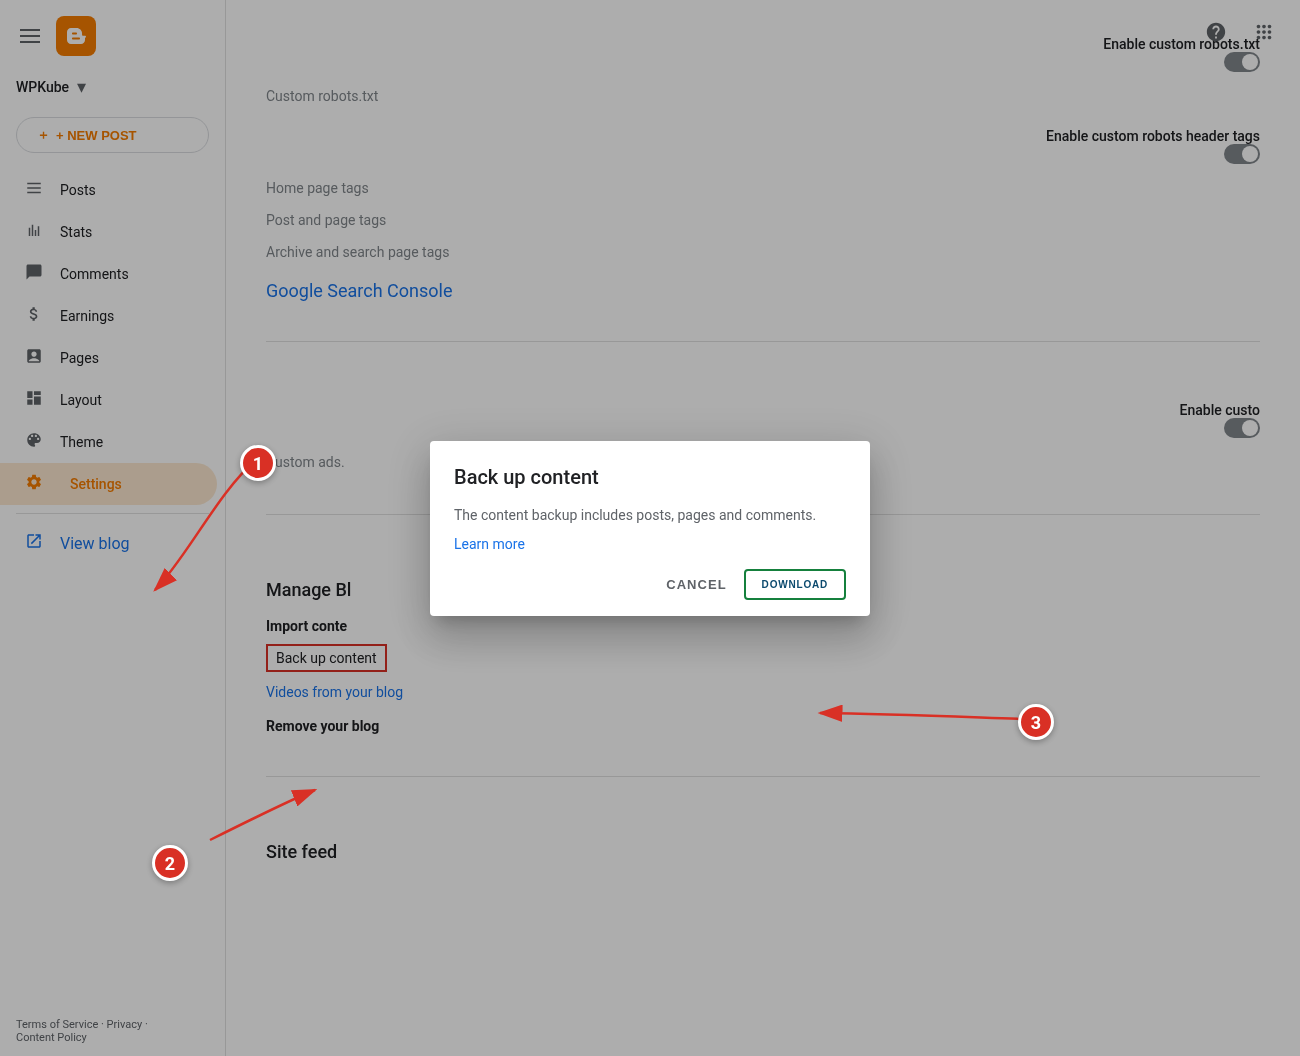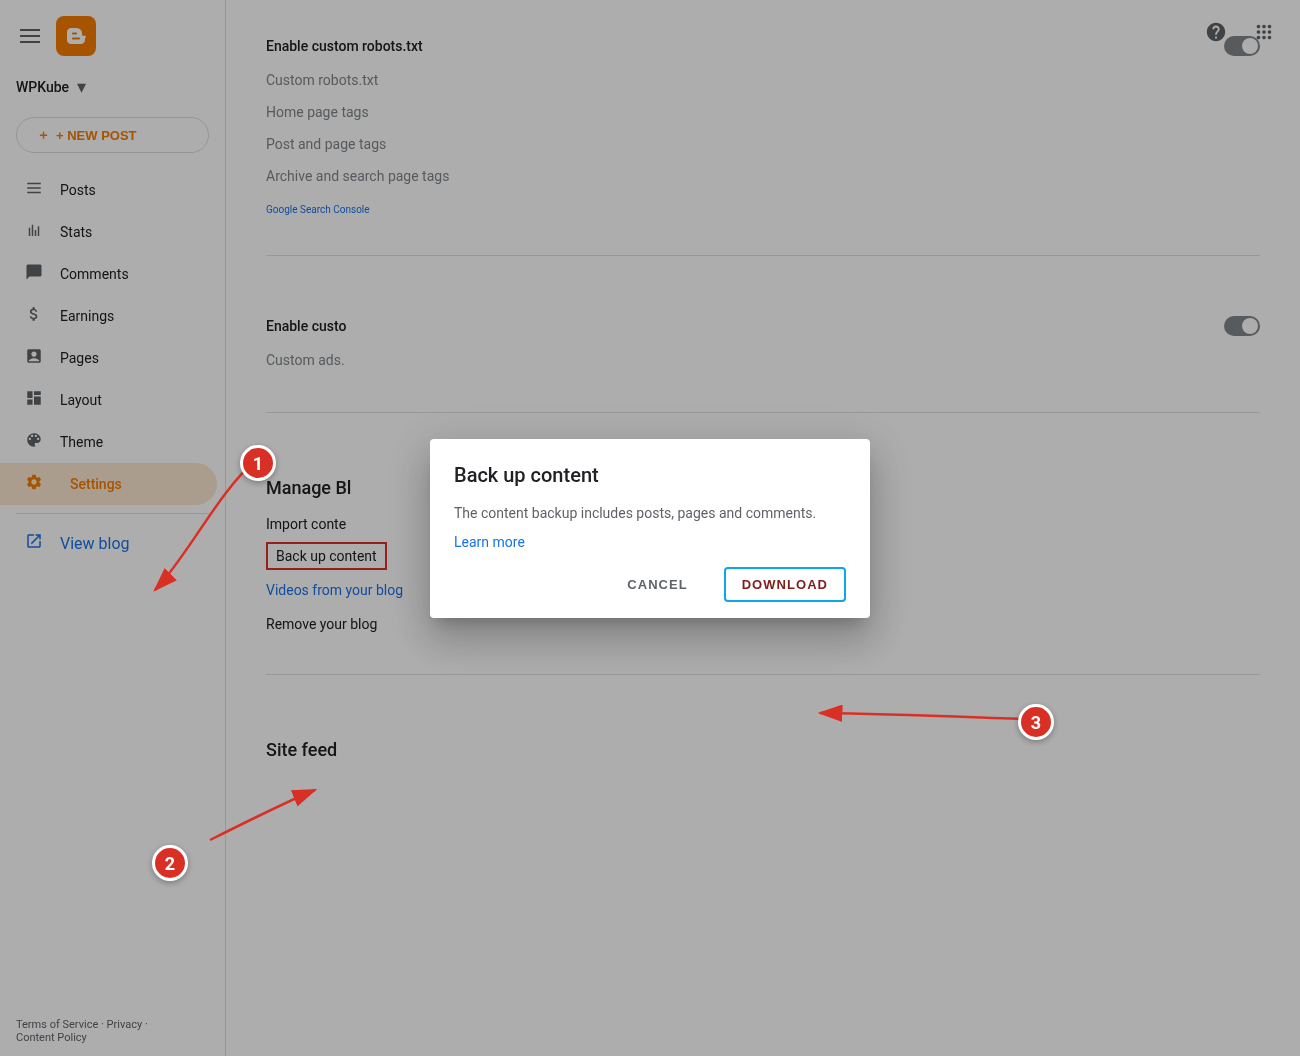--- a/index.html
+++ b/index.html
@@ -145,24 +145,25 @@
       padding: 0 40px;
       position: relative;
     }
 
     .settings-section {
       padding: 24px 0;
     }
 
     .setting-row {
       display: flex;
-      align-items: center;
+      align-items: flex-end;
       justify-content: space-between;
       padding: 12px 0;
       border-bottom: none;
+      flex-direction: column;
     }
 
     .setting-label {
       font-size: 14px;
       color: #202124;
       font-weight: 500;
     }
 
     .setting-sub {
       font-size: 14px;
@@ -210,20 +211,21 @@
     }
 
     .clickable-item {
       font-size: 14px;
       color: #202124;
       padding: 10px 0;
       cursor: pointer;
       border: none;
       background: none;
       text-align: left;
+      font-weight: bold;
     }
 
     .back-up-highlight {
       border: 2px solid #d93025;
       padding: 4px 8px;
       display: inline-block;
       font-size: 14px;
       color: #202124;
     }
 
@@ -290,41 +292,41 @@
       color: #1a73e8;
       cursor: pointer;
       text-decoration: none;
     }
 
     .dialog-actions {
       display: flex;
       justify-content: flex-end;
       align-items: center;
       padding: 16px 0 8px 0;
-      gap: 20px;
+      gap: 1px;
     }
 
     .btn-cancel {
       background: none;
       border: none;
       color: #5f6368;
       font-size: 13px;
       font-weight: 600;
       letter-spacing: 0.08em;
       cursor: pointer;
       padding: 8px 16px;
       border-radius: 4px;
       text-transform: uppercase;
     }
 
     .btn-download {
       background: none;
-      border: 2px solid #0ea5e9;
-      color: #7f1d1d;
-      font-size: 13px;
+      border: 2px solid #15803d;
+      color: #0c4a6e;
+      font-size: 10px;
       font-weight: 600;
       letter-spacing: 0.08em;
       cursor: pointer;
       padding: 8px 16px;
       border-radius: 4px;
       text-transform: uppercase;
     }
 
     
     .annotation {
@@ -352,21 +354,21 @@
       position: fixed;
       top: 0; left: 0;
       width: 1300px;
       height: 1056px;
       pointer-events: none;
       z-index: 199;
     }
 
     .google-search-console-link {
       color: #1a73e8;
-      font-size: 10px;
+      font-size: 18px;
       cursor: pointer;
       padding: 8px 0;
       display: block;
     }
   </style>
 </head>
 <body>
 
 <div class="sidebar">
   <div class="sidebar-header">
@@ -495,20 +497,24 @@
     </div>
   </div>
 
   <div class="settings-section">
     <div class="setting-row">
       <span class="setting-label">Enable custom robots.txt</span>
       <div class="toggle"></div>
     </div>
     <div class="setting-sub">Custom robots.txt</div>
 
+    <div class="setting-row">
+      <span class="setting-label">Enable custom robots header tags</span>
+      <div class="toggle"></div>
+    </div>
     <div class="setting-sub">Home page tags</div>
     <div class="setting-sub">Post and page tags</div>
     <div class="setting-sub">Archive and search page tags</div>
     <a class="google-search-console-link">Google Search Console</a>
   </div>
 
   <div class="section-divider"></div>
 
   <div class="settings-section">
     <div class="setting-row">

